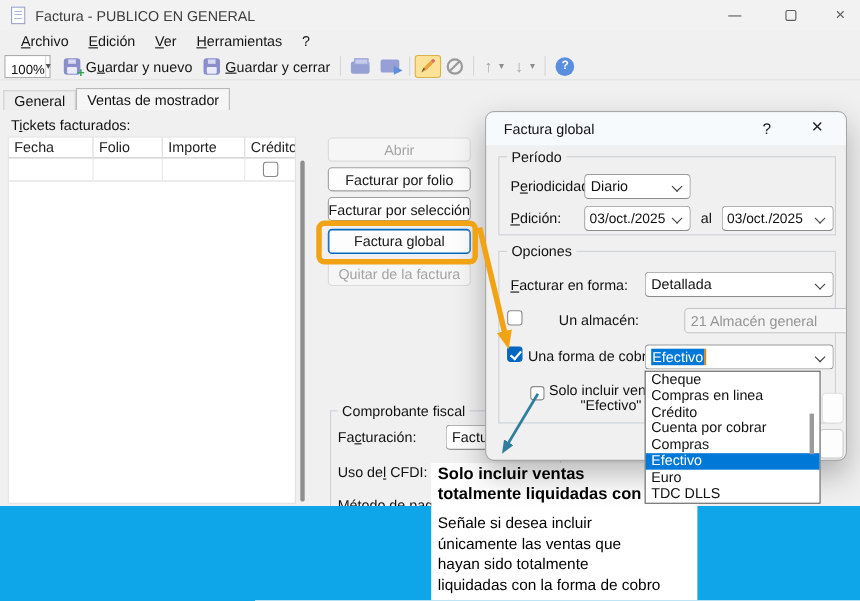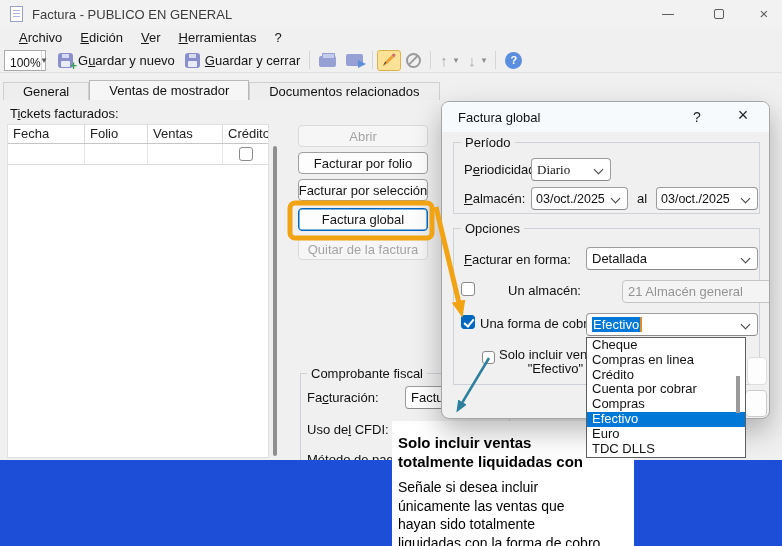--- a/index.html
+++ b/index.html
@@ -1,18 +1,18 @@
 <!DOCTYPE html>
 <html><head>
 <meta charset="utf-8">
 <style>
   * { margin:0; padding:0; box-sizing:border-box; }
   html,body { width:782px; height:546px; }
   body { font-family:"Liberation Sans", sans-serif; background:#fff; }
-  .stage { position:relative; width:782px; height:546px; overflow:hidden; background:#1d4ed8; }
+  .stage { position:relative; width:782px; height:546px; overflow:hidden; background:#0ea5e9; }
 
   
   .window { position:absolute; left:0; top:0; width:782px; height:460px; background:#f0f0f0; overflow:hidden; z-index:1; }
   .titlebar { position:absolute; left:0; top:0; right:0; height:28px; background:#f2f2f2; }
   .doc-icon { position:absolute; left:10px; top:6px; width:13px; height:16px; background:#fff; border:1px solid #98a2c8; }
   .doc-icon::before { content:""; position:absolute; left:2px; right:2px; top:3px; height:9px;
      background:repeating-linear-gradient(#aab4dd 0 1px, transparent 1px 3px); }
   .win-title { position:absolute; left:32px; top:7px; font-size:13px; color:#3c3c3c; white-space:nowrap; }
   .winctl { position:absolute; top:0; width:30px; height:28px; text-align:center; }
   .ctl-min { left:653px; } .ctl-max { left:704px; } .ctl-close { left:749px; }
@@ -40,21 +40,21 @@
   .send::after { content:""; position:absolute; right:-3px; bottom:-2px; width:0; height:0;
      border-top:4px solid transparent; border-bottom:4px solid transparent; border-left:8px solid #5f8fd8; }
   .pencil-btn { width:24px; height:21px; background:#fbe296; border:1px solid #d9b44a; border-radius:3px; display:flex; align-items:center; justify-content:center; }
   .cancel-ic { position:relative; width:15px; height:15px; border:2px solid #9a9a9a; border-radius:50%; }
   .cancel-ic::after { content:""; position:absolute; left:-1px; top:4.5px; width:13px; height:2px; background:#9a9a9a; transform:rotate(-45deg); }
   .arrow-ch { font-size:15px; font-weight:bold; color:#a9a9a9; }
   .caret { font-size:9px; color:#8c8c8c; margin-left:1px; }
   .help-ic { width:17px; height:17px; border-radius:50%; background:#5a8ede; color:#fff; font-size:11px; font-weight:bold; text-align:center; line-height:17px; }
 
   .tabstrip { position:absolute; top:80px; left:3px; display:flex; align-items:flex-end; font-size:13px; color:#111; }
-  .tab { height:18px; padding:1px 19px; background:#eeeeee; border:1px solid #cfcfcf; border-bottom:none; white-space:nowrap; }
+  .tab { height:18px; padding:1px 9px; background:#eeeeee; border:1px solid #cfcfcf; border-bottom:none; white-space:nowrap; }
   .tab.active { height:20px; padding-top:2px; background:#f6f6f6; border-color:#b9b9b9; position:relative; z-index:2; }
 
   .lbl { position:absolute; font-size:13px; color:#111; white-space:nowrap;text-align:center; }
 
   .table { position:absolute; left:7px; top:124px; width:262px; height:334px; background:#fff; border:1px solid #e0e0e0; }
   .thead { display:flex; height:19px; border-bottom:1px solid #c6c6c6; }
   .th { font-size:13px; color:#222; padding:1px 0 0 5px; border-right:1px solid #d9d9d9; overflow:hidden; white-space:nowrap; }
   .trow { display:flex; height:21px; border-bottom:1px solid #dcdcdc; }
   .td { border-right:1px solid #e8e8e8; position:relative; }
   .cb { width:14px; height:14px; background:#fff; border:1px solid #8a8a8a; border-radius:3px; }
@@ -90,21 +90,21 @@
   .dlg-close { position:absolute; right:14px; top:3px; font-size:18px; color:#222; width:24px; text-align:center; }
   .pbtn { position:absolute; background:#fdfdfd; border:1px solid #cbcbcb; border-radius:4px; }
 
   .list { position:absolute; left:586px; top:337px; width:160px; height:121px; background:#fff;
      border:1px solid #5f5f5f; z-index:30; font-size:13px; color:#111; }
   .list-item { height:14.8px; line-height:14.6px; padding-left:5px; white-space:nowrap; overflow:hidden; }
   .list-item.sel { background:#0078d7; color:#fff; }
   .list-scroll { position:absolute; right:5px; top:38px; width:4px; height:37px; background:#9a9a9a; }
 
   
-  .note { position:absolute; left:392px; top:421px; width:242px; height:125px; background:#fff; z-index:5; padding:12px 0 0 6px; }
+  .note { position:absolute; left:392px; top:421px; width:242px; height:125px; background:#fff; z-index:5; padding:0 0 0 6px; }
   .note-title { font-size:15px; font-weight:bold; color:#000; line-height:19px; white-space:nowrap; }
   .note-body { margin-top:7px; font-size:14px; color:#000; line-height:18.5px; }
   .note-body div { white-space:nowrap; }
 
   .overlay { position:absolute; left:0; top:0; z-index:40; pointer-events:none; }
 </style>
 </head>
 <body>
 
 <div class="stage">
@@ -176,30 +176,29 @@
         </span>
       <span class="tsep"></span>
       <span class="tbtn">
           <span class="help-ic">?</span>
         </span>
     </div>
 
     <div class="tabstrip">
       <span class="tab">General</span>
       <span class="tab active">Ventas de mostrador</span>
-      <span class="tab">Documentos relacionados</span>
     </div>
 
     <span class="lbl" style="left:10px; top:106px;"><span>T</span><span class="mn">i</span><span>ckets facturados:</span></span>
 
     <div class="table">
       <div class="thead">
         <span class="th" style="width:77px">Fecha</span>
         <span class="th" style="width:63px">Folio</span>
-        <span class="th" style="width:75px">Ventas</span>
+        <span class="th" style="width:75px">Importe</span>
         <span class="th" style="width:45px; border-right:none">Crédito</span>
       </div>
       <div class="trow">
         <span class="td" style="width:77px"></span>
         <span class="td" style="width:63px"></span>
         <span class="td" style="width:75px"></span>
         <span class="td" style="width:45px; border-right:none; display:flex; align-items:center; justify-content:center;">
           <span class="cb"></span>
         </span>
       </div>
@@ -237,25 +236,25 @@
   <div class="dialog">
     <div class="dlg-titlebar">
       <span class="dlg-title">Factura global</span>
       <span class="dlg-help">?</span>
       <span class="dlg-close">×</span>
     </div>
 
     <div class="gbox" style="left:11px; top:40px; width:307px; height:72px;"></div>
     <span class="legend" style="left:19px; top:33px;">Período</span>
     <span class="lbl" style="left:22px; top:60px;"><span>P</span><span class="mn">e</span><span>riodicidad:</span></span>
-    <div class="cmb" style="left:89px; top:56px; width:80px;font-family:Liberation Serif, serif;">
+    <div class="cmb" style="left:89px; top:56px; width:97px;">
         <span>Diario</span>
         <span class="chev"></span>
       </div>
-    <span class="lbl" style="left:22px; top:89px;"><span></span><span class="mn">P</span><span>almacén:</span></span>
+    <span class="lbl" style="left:22px; top:89px;"><span></span><span class="mn">P</span><span>dición:</span></span>
     <div class="cmb" style="left:89px; top:85px; width:97px; font-size:12.5px; padding:0 4px;">
         <span>03/oct./2025</span>
         <span class="chev"></span>
       </div>
     <span class="lbl" style="left:195px; top:89px;">al</span>
     <div class="cmb" style="left:214px; top:85px; width:102px; font-size:12.5px; padding:0 4px;">
         <span>03/oct./2025</span>
         <span class="chev"></span>
       </div>
 

